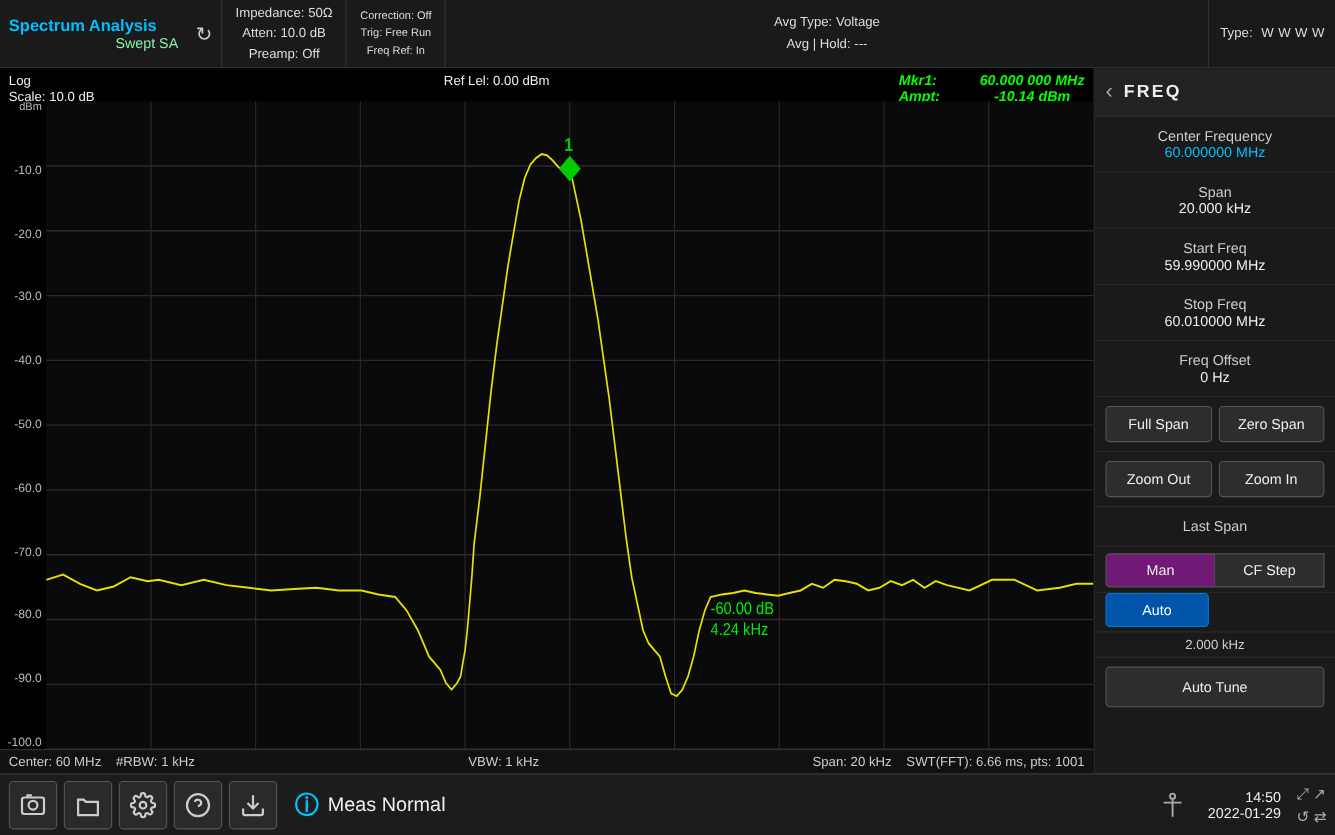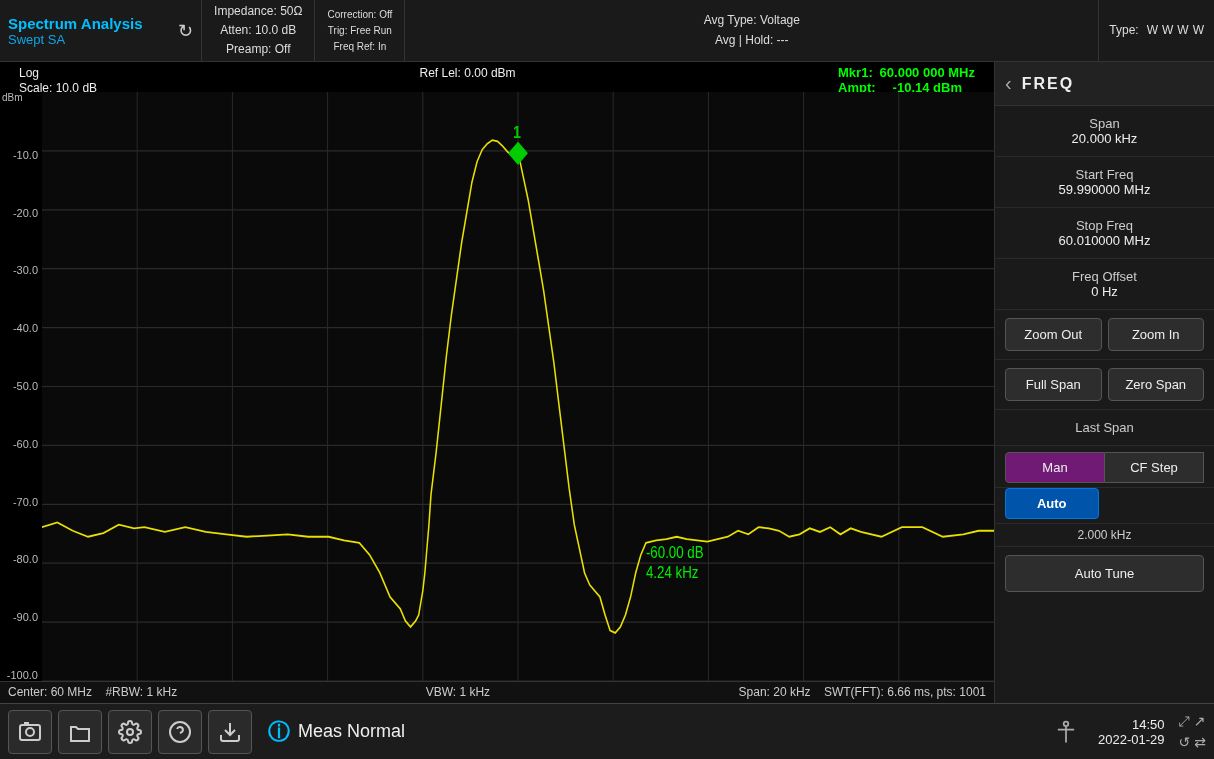--- a/index.html
+++ b/index.html
@@ -30,22 +30,23 @@
       justify-content: center;
       padding: 4px 8px;
       min-width: 170px;
     }
     .title-line1 {
       color: #00bfff;
       font-size: 15px;
       font-weight: bold;
     }
     .title-line2 {
-      color: #0ea5e9;
-      font-size: 13px;
+      color: #86efac;
+      font-size: 13px;
+      text-align: right;
     }
     .header-icon {
       display: flex;
       align-items: center;
       padding: 0 8px;
       color: #ccc;
       font-size: 18px;
     }
     .header-params {
       display: flex;
@@ -114,27 +115,27 @@
       flex-direction: column;
       background: #000;
       position: relative;
     }
 
     
     .chart-info-bar {
       display: flex;
       justify-content: space-between;
       align-items: flex-start;
-      padding: 3px 19px;
+      padding: 3px 8px;
       height: 30px;
       flex-shrink: 0;
     }
     .log-scale { color: #eee; font-size: 12px; }
     .ref-level { color: #eee; font-size: 12px; }
-    .marker-info { display: flex; gap: 4px; }
+    .marker-info { display: flex; gap: 36px; font-style: italic; }
     .mkr-label { color: #00ff00; font-size: 13px; font-weight: bold; }
     .mkr-value { color: #00ff00; font-size: 13px; font-weight: bold; text-align: center; }
 
     
     .chart-wrapper {
       flex: 1;
       position: relative;
       display: flex;
     }
     .y-axis-labels {
@@ -391,21 +392,21 @@
         </div>
         <div>
           <div class="mkr-value">60.000 000 MHz</div>
           <div class="mkr-value">-10.14 dBm</div>
         </div>
       </div>
     </div>
 
     <div class="chart-wrapper">
       <div class="y-axis-labels">
-        <span style="color:#bbb;font-size:10px;text-align:left;">dBm</span>
+        <span style="color:#bbb;font-size:10px;text-align:right;">dBm</span>
         <span>-10.0</span>
         <span>-20.0</span>
         <span>-30.0</span>
         <span>-40.0</span>
         <span>-50.0</span>
         <span>-60.0</span>
         <span>-70.0</span>
         <span>-80.0</span>
         <span>-90.0</span>
         <span>-100.0</span>
@@ -577,20 +578,24 @@
     </div>
 
   </div>
 
   <div class="right-panel">
     <div class="panel-header">
       <span class="back-arrow">‹</span>
       <span class="panel-title">FREQ</span>
     </div>
 
+    <div class="panel-item">
+      <span class="panel-item-label">Center Frequency</span>
+      <span class="panel-item-value">60.000000 MHz</span>
+    </div>
 
     <div class="panel-item">
       <span class="panel-item-label">Span</span>
       <span class="panel-item-value-white">20.000 kHz</span>
     </div>
 
     <div class="panel-item">
       <span class="panel-item-label">Start Freq</span>
       <span class="panel-item-value-white">59.990000 MHz</span>
     </div>
@@ -599,40 +604,40 @@
       <span class="panel-item-label">Stop Freq</span>
       <span class="panel-item-value-white">60.010000 MHz</span>
     </div>
 
     <div class="panel-item">
       <span class="panel-item-label">Freq Offset</span>
       <span class="panel-item-value-white">0 Hz</span>
     </div>
 
     <div class="panel-btn-row">
+      <div class="panel-btn">Full Span</div>
+      <div class="panel-btn">Zero Span</div>
+    </div>
+
+    <div class="panel-btn-row">
       <div class="panel-btn">Zoom Out</div>
       <div class="panel-btn">Zoom In</div>
-    </div>
-
-    <div class="panel-btn-row">
-      <div class="panel-btn">Full Span</div>
-      <div class="panel-btn">Zero Span</div>
     </div>
 
     <div class="panel-item">
       <span class="panel-item-label">Last Span</span>
     </div>
 
     <div class="panel-auto-row">
       <div class="tab-inactive">Man</div>
       <div style="flex:1; background:#2d2d2d; border:1px solid #555; border-left:none; color:#eee; padding:7px 4px; font-size:13px; text-align:center; cursor:pointer; display:flex; flex-direction:column; align-items:center;">
         <span>CF Step</span>
       </div>
     </div>
-    <div style="padding:0 10px 4px 10px; border-bottom:1px solid #2a2a2a;font-weight:bold;">
+    <div style="padding:0 10px 4px 10px; border-bottom:1px solid #2a2a2a;">
       <div class="tab-active-blue" style="width:47%;border-radius:4px;">Auto</div>
     </div>
     <div style="padding:4px 10px; border-bottom:1px solid #2a2a2a; text-align:center; color:#ccc; font-size:12px;">
       <span>2.000 kHz</span>
     </div>
 
     <div class="auto-tune-btn">Auto Tune</div>
   </div>
 
 </div>

